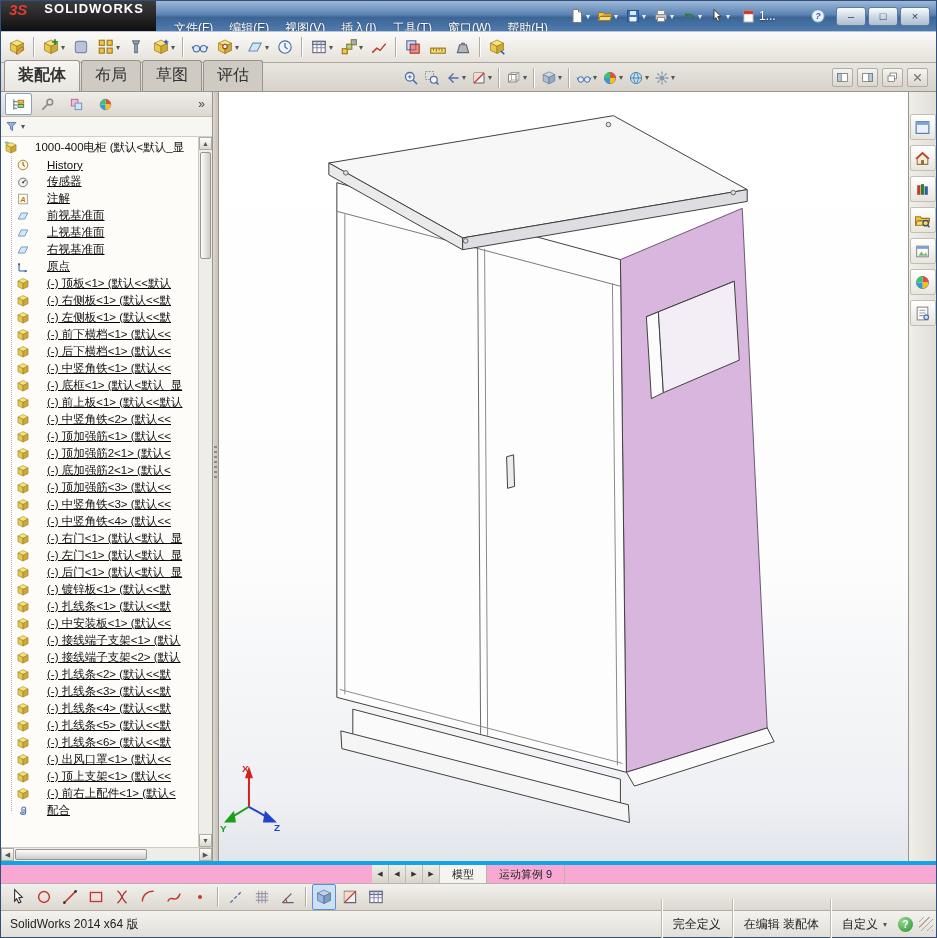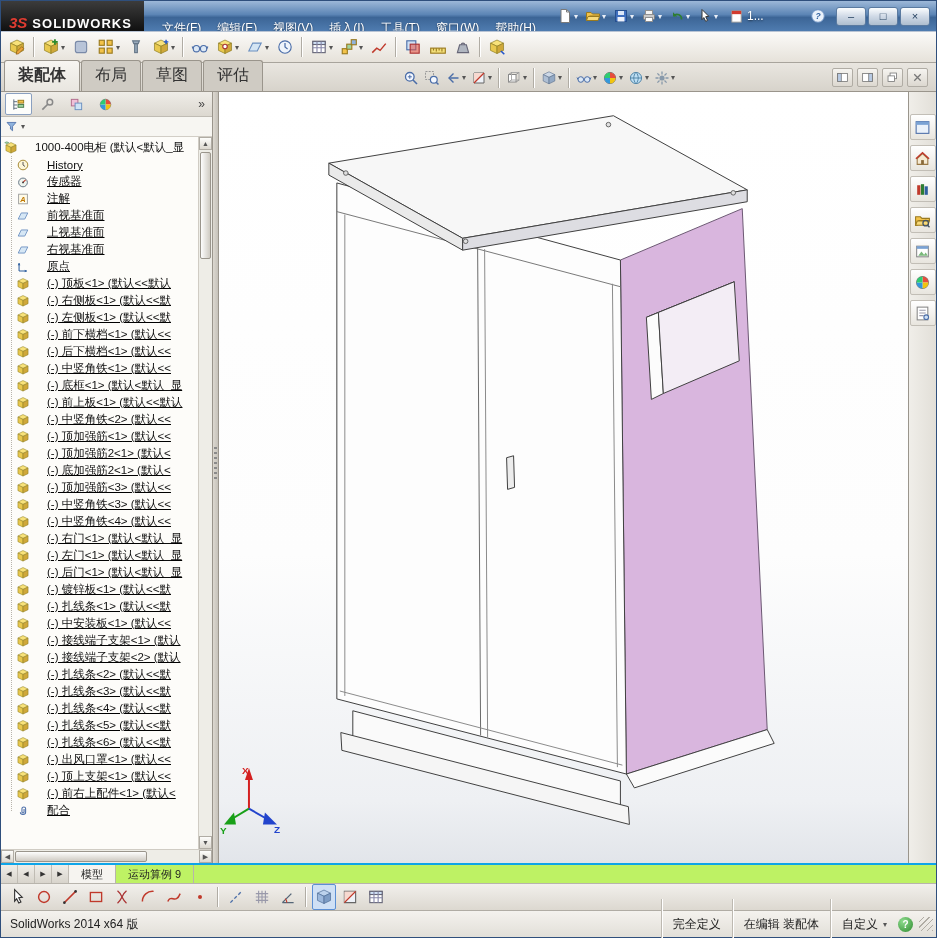--- a/index.html
+++ b/index.html
@@ -1,20 +1,20 @@
 <!DOCTYPE html>
 <html><head>
 <meta charset="utf-8">
 <style>
   html,body{margin:0;padding:0;background:#aebdd2;}
   body{width:937px;height:938px;overflow:hidden;font-family:"Liberation Sans","DejaVu Sans",sans-serif;font-size:12px;-webkit-font-smoothing:antialiased;}
   .win{position:absolute;inset:0;display:flex;flex-direction:column;border:1px solid #2f4f7c;box-sizing:border-box;background:#e4e0d8;}
   
   .titlebar{height:30px;flex:0 0 30px;display:flex;align-items:center;background:linear-gradient(#9db8d8,#5c85b5 45%,#3c6596 55%,#4f7cb0);color:#fff;}
-  .logo{height:30px;display:flex;align-items:flex-end;gap:5px;padding:0 12px 0 8px;background:linear-gradient(#3c3c3c,#101010);}
+  .logo{height:30px;display:flex;align-items:flex-start;gap:17px;padding:0 12px 0 8px;background:linear-gradient(#3c3c3c,#101010);}
   .logo-mark{color:#e03c31;font-weight:bold;font-style:italic;font-size:15px;}
   .logo-text{color:#fff;font-weight:bold;font-size:13px;letter-spacing:1px;}
   .menus{display:flex;margin-left:10px;}
   .menu-item{padding:4px 8px;font-size:12px;color:#fff;text-shadow:0 1px 2px rgba(0,0,0,.55);cursor:default;margin-top:25px;}
   .qat{display:flex;align-items:center;margin-left:10px;gap:1px;}
   .tbtn{display:inline-flex;align-items:center;height:22px;padding:0 2px;border:1px solid transparent;border-radius:2px;}
   .tbtn .ic{width:16px;height:16px;display:block;}
   .ic svg{width:100%;height:100%;display:block;}
   .dd{font-size:8px;color:#e8eef8;margin-left:1px;font-style:normal;font-weight:normal;}
   .docbadge{margin-left:8px;}
@@ -70,21 +70,21 @@
   .hs-l{left:0;} .hs-r{right:0;}
   .hthumb{position:absolute;top:1px;bottom:1px;left:14px;width:130px;background:linear-gradient(#fdfdfd,#cfcbc3);border:1px solid #9a958c;border-radius:2px;}
   .splitter{width:5px;flex:0 0 5px;background:linear-gradient(90deg,#dcd8d0,#c6c2ba);border-right:1px solid #9a958c;position:relative;}
   .splitter .grip{position:absolute;top:46%;left:1px;width:3px;height:34px;background:repeating-linear-gradient(#8a8a8a 0 2px,transparent 2px 5px);}
   .graphics{flex:1;position:relative;min-width:0;background:linear-gradient(180deg,#ffffff 0%,#fdfdfd 60%,#eef0f3 92%,#e2e5ea 100%);}
   .cab{position:absolute;inset:0;width:100%;height:100%;}
   .taskpane{width:28px;flex:0 0 28px;background:linear-gradient(90deg,#f0eee9,#e2dfd8);border-left:1px solid #9a958c;display:flex;flex-direction:column;align-items:center;padding-top:22px;gap:5px;box-sizing:border-box;}
   .tpbtn{width:24px;height:24px;display:flex;align-items:center;justify-content:center;border:1px solid #c2beb6;border-radius:2px;background:linear-gradient(#ffffff,#e8e5de);}
   .tpbtn .ic{width:17px;height:17px;display:block;}
   
-  .doctabs{height:18px;flex:0 0 18px;display:flex;align-items:stretch;background:#bef264;border-top:2px solid #0ea5e9;}
+  .doctabs{height:18px;flex:0 0 18px;display:flex;align-items:stretch;background:#f9a8d4;border-top:4px solid #0ea5e9;justify-content:center;}
   .navbtn{width:16px;display:flex;align-items:center;justify-content:center;font-size:7px;color:#333;background:linear-gradient(#efede8,#d8d4cc);border-right:1px solid #c0bcb4;}
   .dtab{display:flex;align-items:center;padding:0 12px;font-size:11px;color:#222;border-right:1px solid #b8b4ac;}
   .dtab.on{background:#f6f4f0;}
   .bottombar{height:26px;flex:0 0 26px;display:flex;align-items:center;gap:2px;padding:0 5px;background:linear-gradient(#f2f0ec,#dcd8d0);border-top:1px solid #b8b4ac;}
   .statusbar{height:26px;flex:0 0 26px;display:flex;align-items:center;background:linear-gradient(#f4f2ee,#e2dfd8);border-top:1px solid #b0aca4;font-size:12px;color:#222;}
   .sb-left{padding:0 9px;}
   .sb-fill{flex:1;}
   .sb-panel{display:flex;align-items:center;gap:4px;height:100%;padding:12px 11px;border-left:1px solid #bdb9b1;box-shadow:inset 1px 0 0 #fff;}
   .sb-help{width:15px;height:15px;border-radius:50%;background:radial-gradient(circle at 35% 30%,#8fdc8f,#2e8b2e);color: #fff;font-size:10px;font-weight:bold;display:flex;align-items:center;justify-content:center;}
   .grip2{width:14px;height:14px;margin:0 3px 0 6px;background:repeating-linear-gradient(135deg,transparent 0 3px,#b0aca4 3px 4px);}

